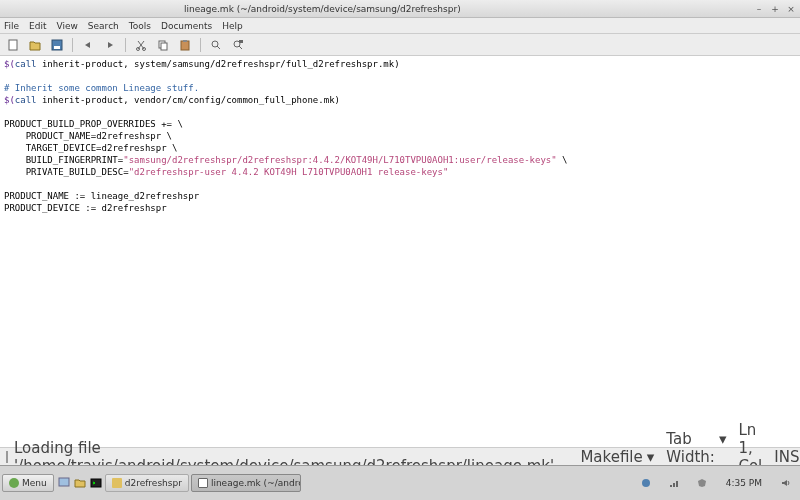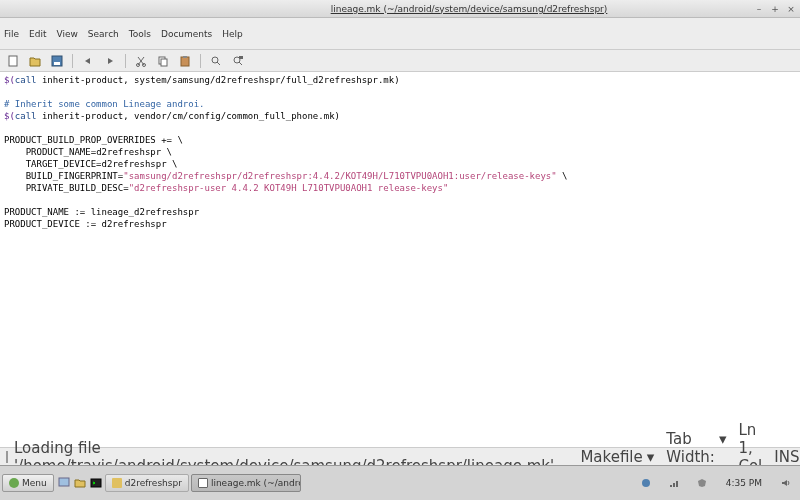--- a/index.html
+++ b/index.html
@@ -1,22 +1,22 @@
 <!DOCTYPE html>
 <html><head>
 <meta charset="utf-8">
 <style>
 * { margin: 0; padding: 0; box-sizing: border-box; }
 body { font-family: "DejaVu Sans", sans-serif; font-size: 9px; background: #e0e0e0; width: 800px; height: 500px; overflow: hidden; display: flex; flex-direction: column; }
 .titlebar { height: 18px; background: linear-gradient(#ededed,#d8d8d8); border-bottom: 1px solid #bbb; display: flex; align-items: center; padding: 0 4px; color: #333; }
 .titlebar .spacer-left { width: 180px; }
-.titlebar .title { flex: 1; text-align: center; font-size: 9px; color: #333; text-decoration: underline; }
+.titlebar .title { flex: 1; text-align: left; font-size: 9px; color: #333; }
 .titlebar .winbtns { display: flex; gap: 6px; }
 .winbtn { width: 10px; height: 10px; display: flex; align-items: center; justify-content: center; color: #555; cursor: pointer; font-size: 9px; }
-.menubar { height: 32px; background: #ededed; border-bottom: 1px solid #ccc; display: flex; align-items: center; padding: 0 4px; font-size: 9px; color: #333; }
+.menubar { height: 16px; background: #ededed; border-bottom: 1px solid #ccc; display: flex; align-items: center; padding: 0 4px; font-size: 9px; color: #333; }
 .menubar span { margin-right: 10px; cursor: pointer; }
 .toolbar { height: 22px; background: #ededed; border-bottom: 1px solid #ccc; display: flex; align-items: center; padding: 0 4px; gap: 4px; }
 .tbtn { width: 18px; height: 16px; display: flex; align-items: center; justify-content: center; color: #555; cursor: pointer; border: 1px solid transparent; border-radius: 2px; }
 .tsep { width: 1px; height: 14px; background: #bbb; margin: 0 2px; }
 .editor { flex: 1; background: #fff; font-family: "DejaVu Sans Mono", monospace; font-size: 9px; line-height: 12px; padding: 2px 4px; white-space: pre; color: #000; overflow: hidden; }
 .tok-fn { color: #5a1a8b; }
 .tok-kw { color: #204a87; }
 .tok-str { color: #b5477a; }
 .tok-cmt { color: #3465a4; }
 .statusbar { height: 18px; background: #ededed; border-top: 1px solid #ccc; display: flex; align-items: center; padding: 0 6px; font-size: 15px; color: #444; }
@@ -117,21 +117,21 @@
       <svg width="12" height="12">
         <circle cx="5" cy="5" r="3" fill="none" stroke="#666"></circle>
         <line x1="7" y1="7" x2="10" y2="10" stroke="#666"></line>
         <rect x="7" y="1" width="4" height="3" fill="#666"></rect>
       </svg>
     </div>
 </div>
 
 <div class="editor"><span class="tok-fn">$(</span><span class="tok-kw">call</span><span> inherit-product, system/samsung/d2refreshspr/full_d2refreshspr.mk)</span>
 
-<span class="tok-cmt"># Inherit some common Lineage androi.</span>
+<span class="tok-cmt"># Inherit some common Lineage stuff.</span>
 <span class="tok-fn">$(</span><span class="tok-kw">call</span><span> inherit-product, vendor/cm/config/common_full_phone.mk)</span>
 
 <span>PRODUCT_BUILD_PROP_OVERRIDES += \</span>
 <span>    PRODUCT_NAME=</span><span>d2refreshspr</span><span> \</span>
 <span>    TARGET_DEVICE=</span><span>d2refreshspr</span><span> \</span>
 <span>    BUILD_FINGERPRINT=</span><span class="tok-str">"samsung/d2refreshspr/d2refreshspr:4.4.2/KOT49H/L710TVPU0AOH1:user/release-keys"</span><span> \</span>
 <span>    PRIVATE_BUILD_DESC=</span><span class="tok-str">"d2refreshspr-user 4.4.2 KOT49H L710TVPU0AOH1 release-keys"</span>
 
 <span>PRODUCT_NAME := lineage_d2refreshspr</span>
 <span>PRODUCT_DEVICE := d2refreshspr</span>

